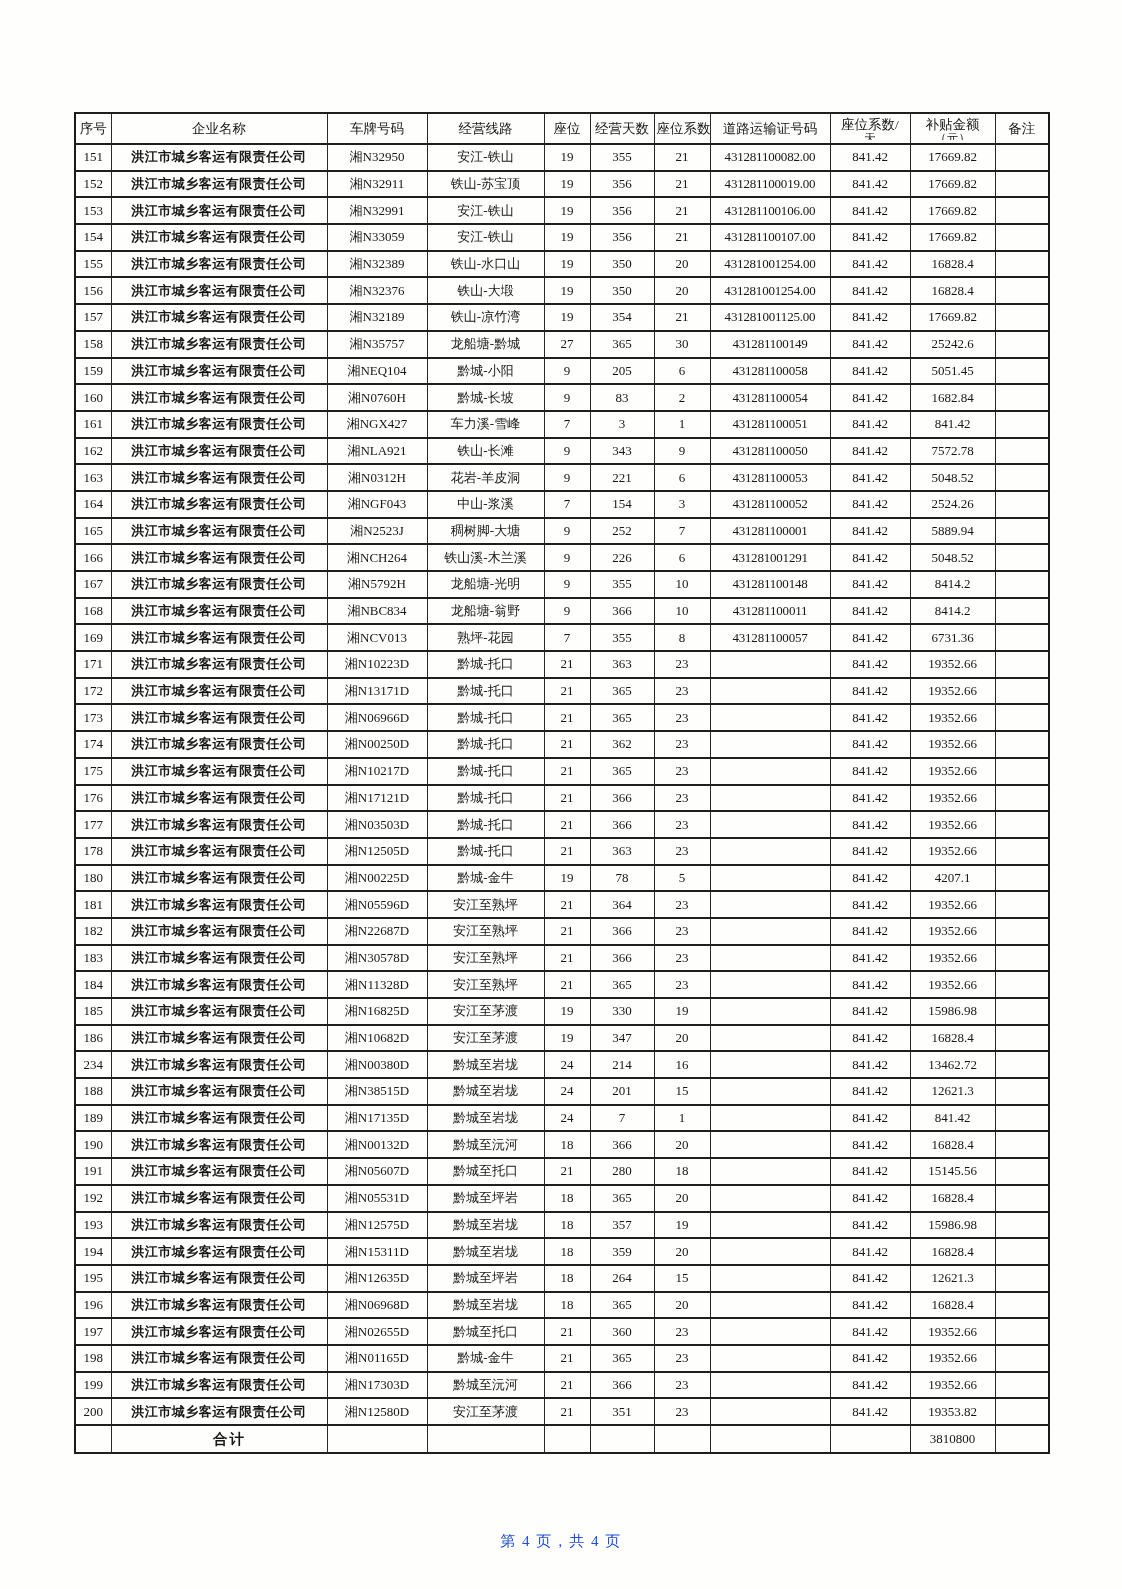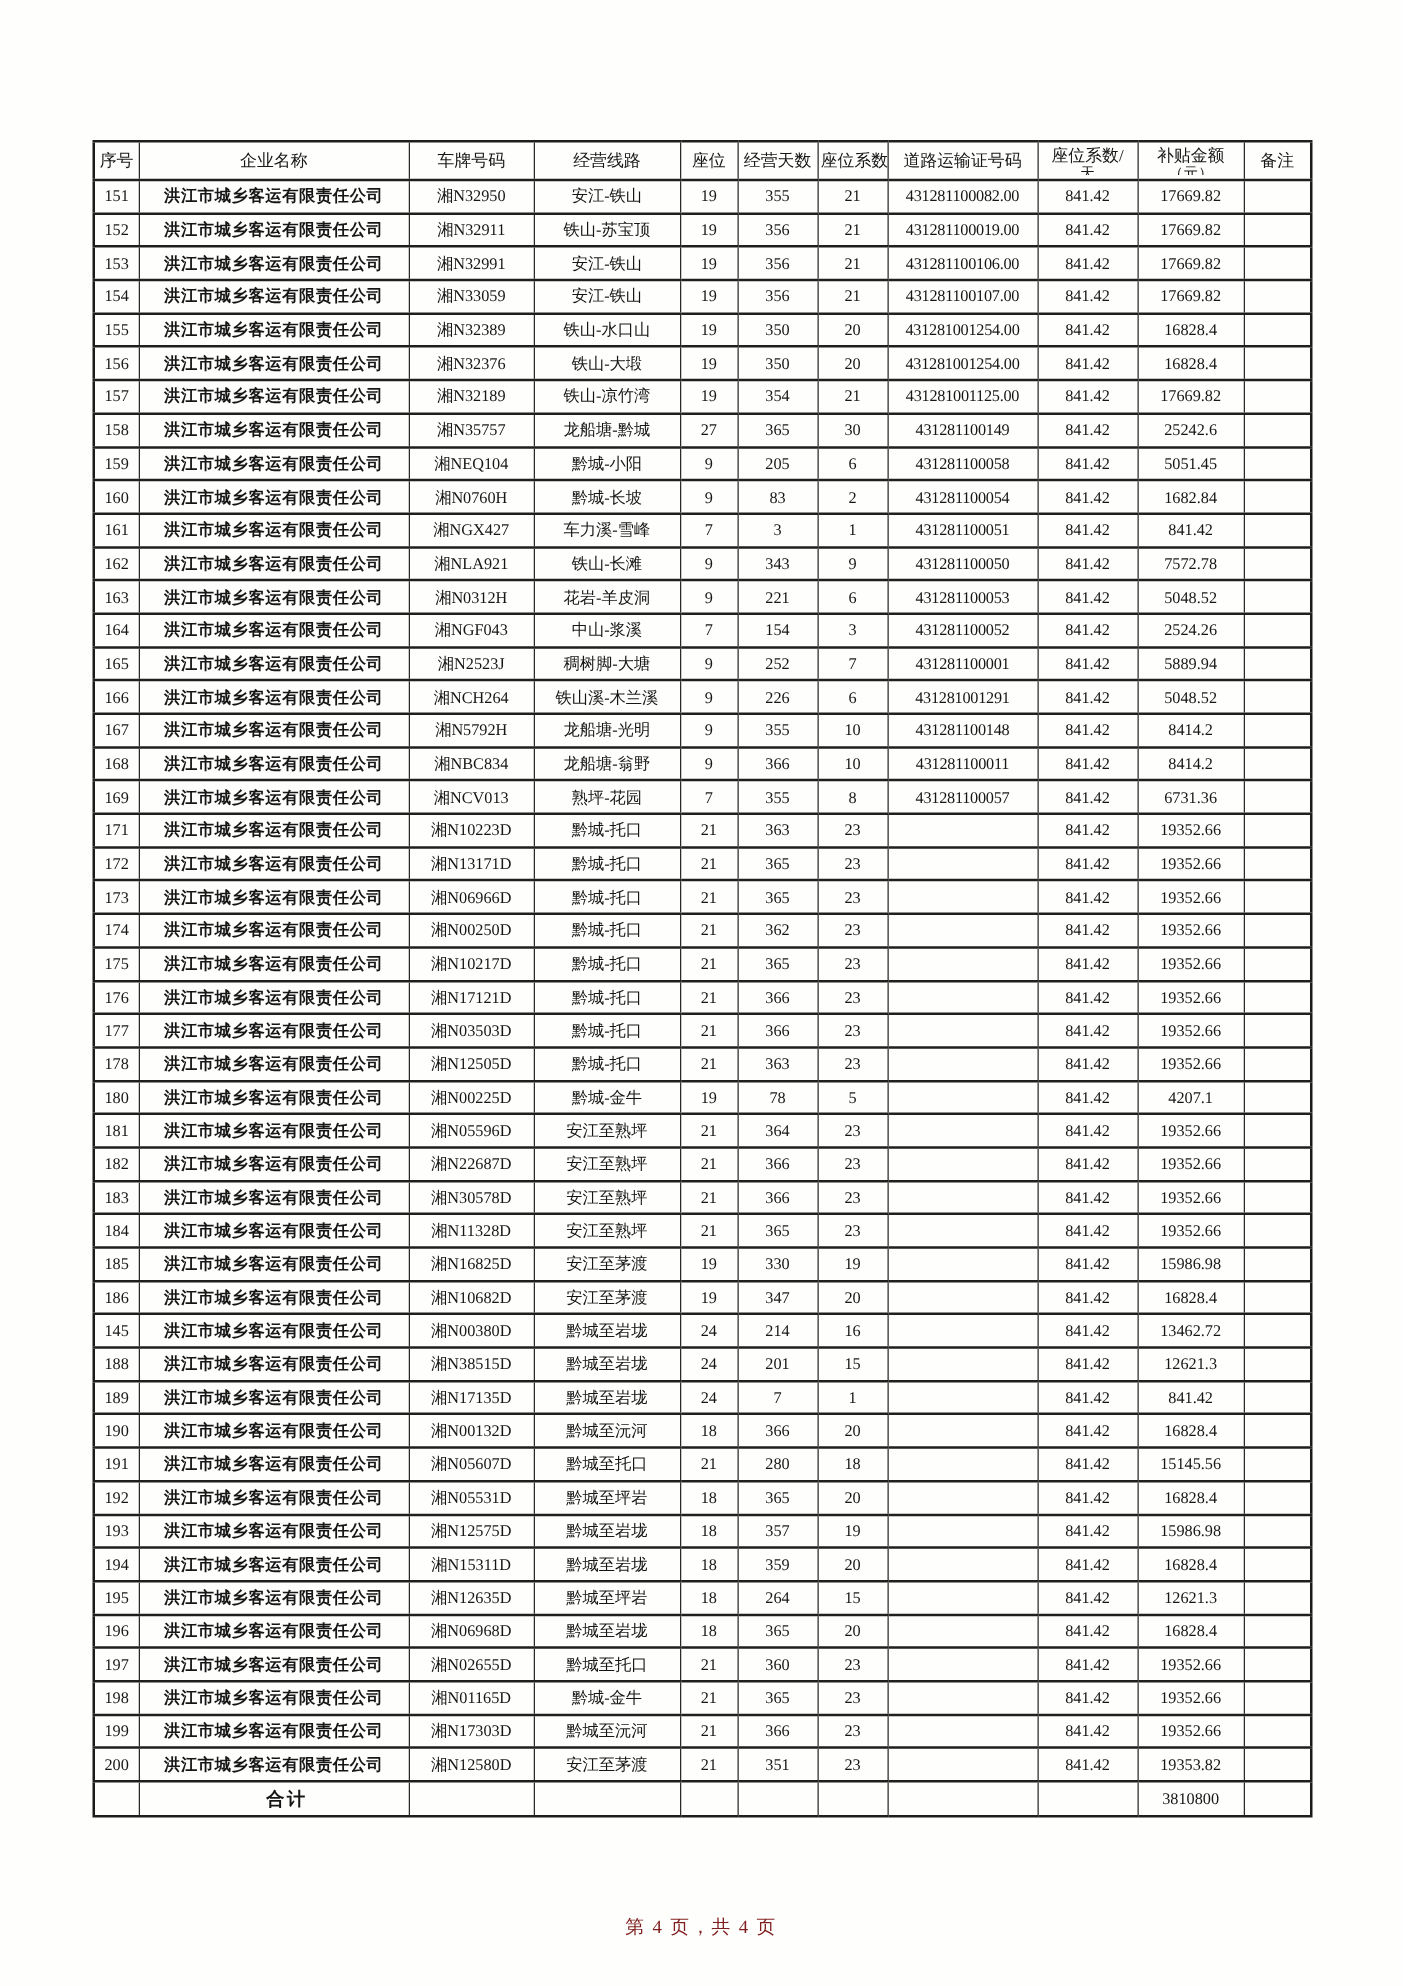--- a/index.html
+++ b/index.html
@@ -25,21 +25,21 @@
   .hl1{line-height:14px;}
   .hl2{height:7px;overflow:hidden;line-height:11px;font-size:12px;margin-top:1px;}
   td.c1{font-size:14.5px;letter-spacing:0.5px;font-weight:bold;}
   td.c2{font-size:13px;margin-left:32px;}
   td.c7{font-size:12.5px;letter-spacing:-0.2px;}
   td.c8,td.c9{font-size:13px;}
   tr.total-row td{height:26px;}
   tr.total-row td.c1{font-size:14.5px;letter-spacing:2px;padding-left:23px;}
   .footer{
     position:absolute;left:0;top:1532px;width:100%;
-    text-align:center;font-size:15px;letter-spacing:1.5px;color:#7f1d1d;
+    text-align:center;font-size:15px;letter-spacing:1.5px;color:#1d4ed8;
   }
 </style>
 </head>
 <body>
 
 <div class="page">
   <table class="doc-table">
     <colgroup>
       <col style="width:36px">
         <col style="width:216px">
@@ -529,21 +529,21 @@
           <td class="c3">安江至茅渡</td>
           <td class="c4">19</td>
           <td class="c5">347</td>
           <td class="c6">20</td>
           <td class="c7"></td>
           <td class="c8">841.42</td>
           <td class="c9">16828.4</td>
           <td class="c10"></td>
         </tr>
         <tr>
-          <td class="c0">145</td>
+          <td class="c0">234</td>
           <td class="c1">洪江市城乡客运有限责任公司</td>
           <td class="c2">湘N00380D</td>
           <td class="c3">黔城至岩垅</td>
           <td class="c4">24</td>
           <td class="c5">214</td>
           <td class="c6">16</td>
           <td class="c7"></td>
           <td class="c8">841.42</td>
           <td class="c9">13462.72</td>
           <td class="c10"></td>

